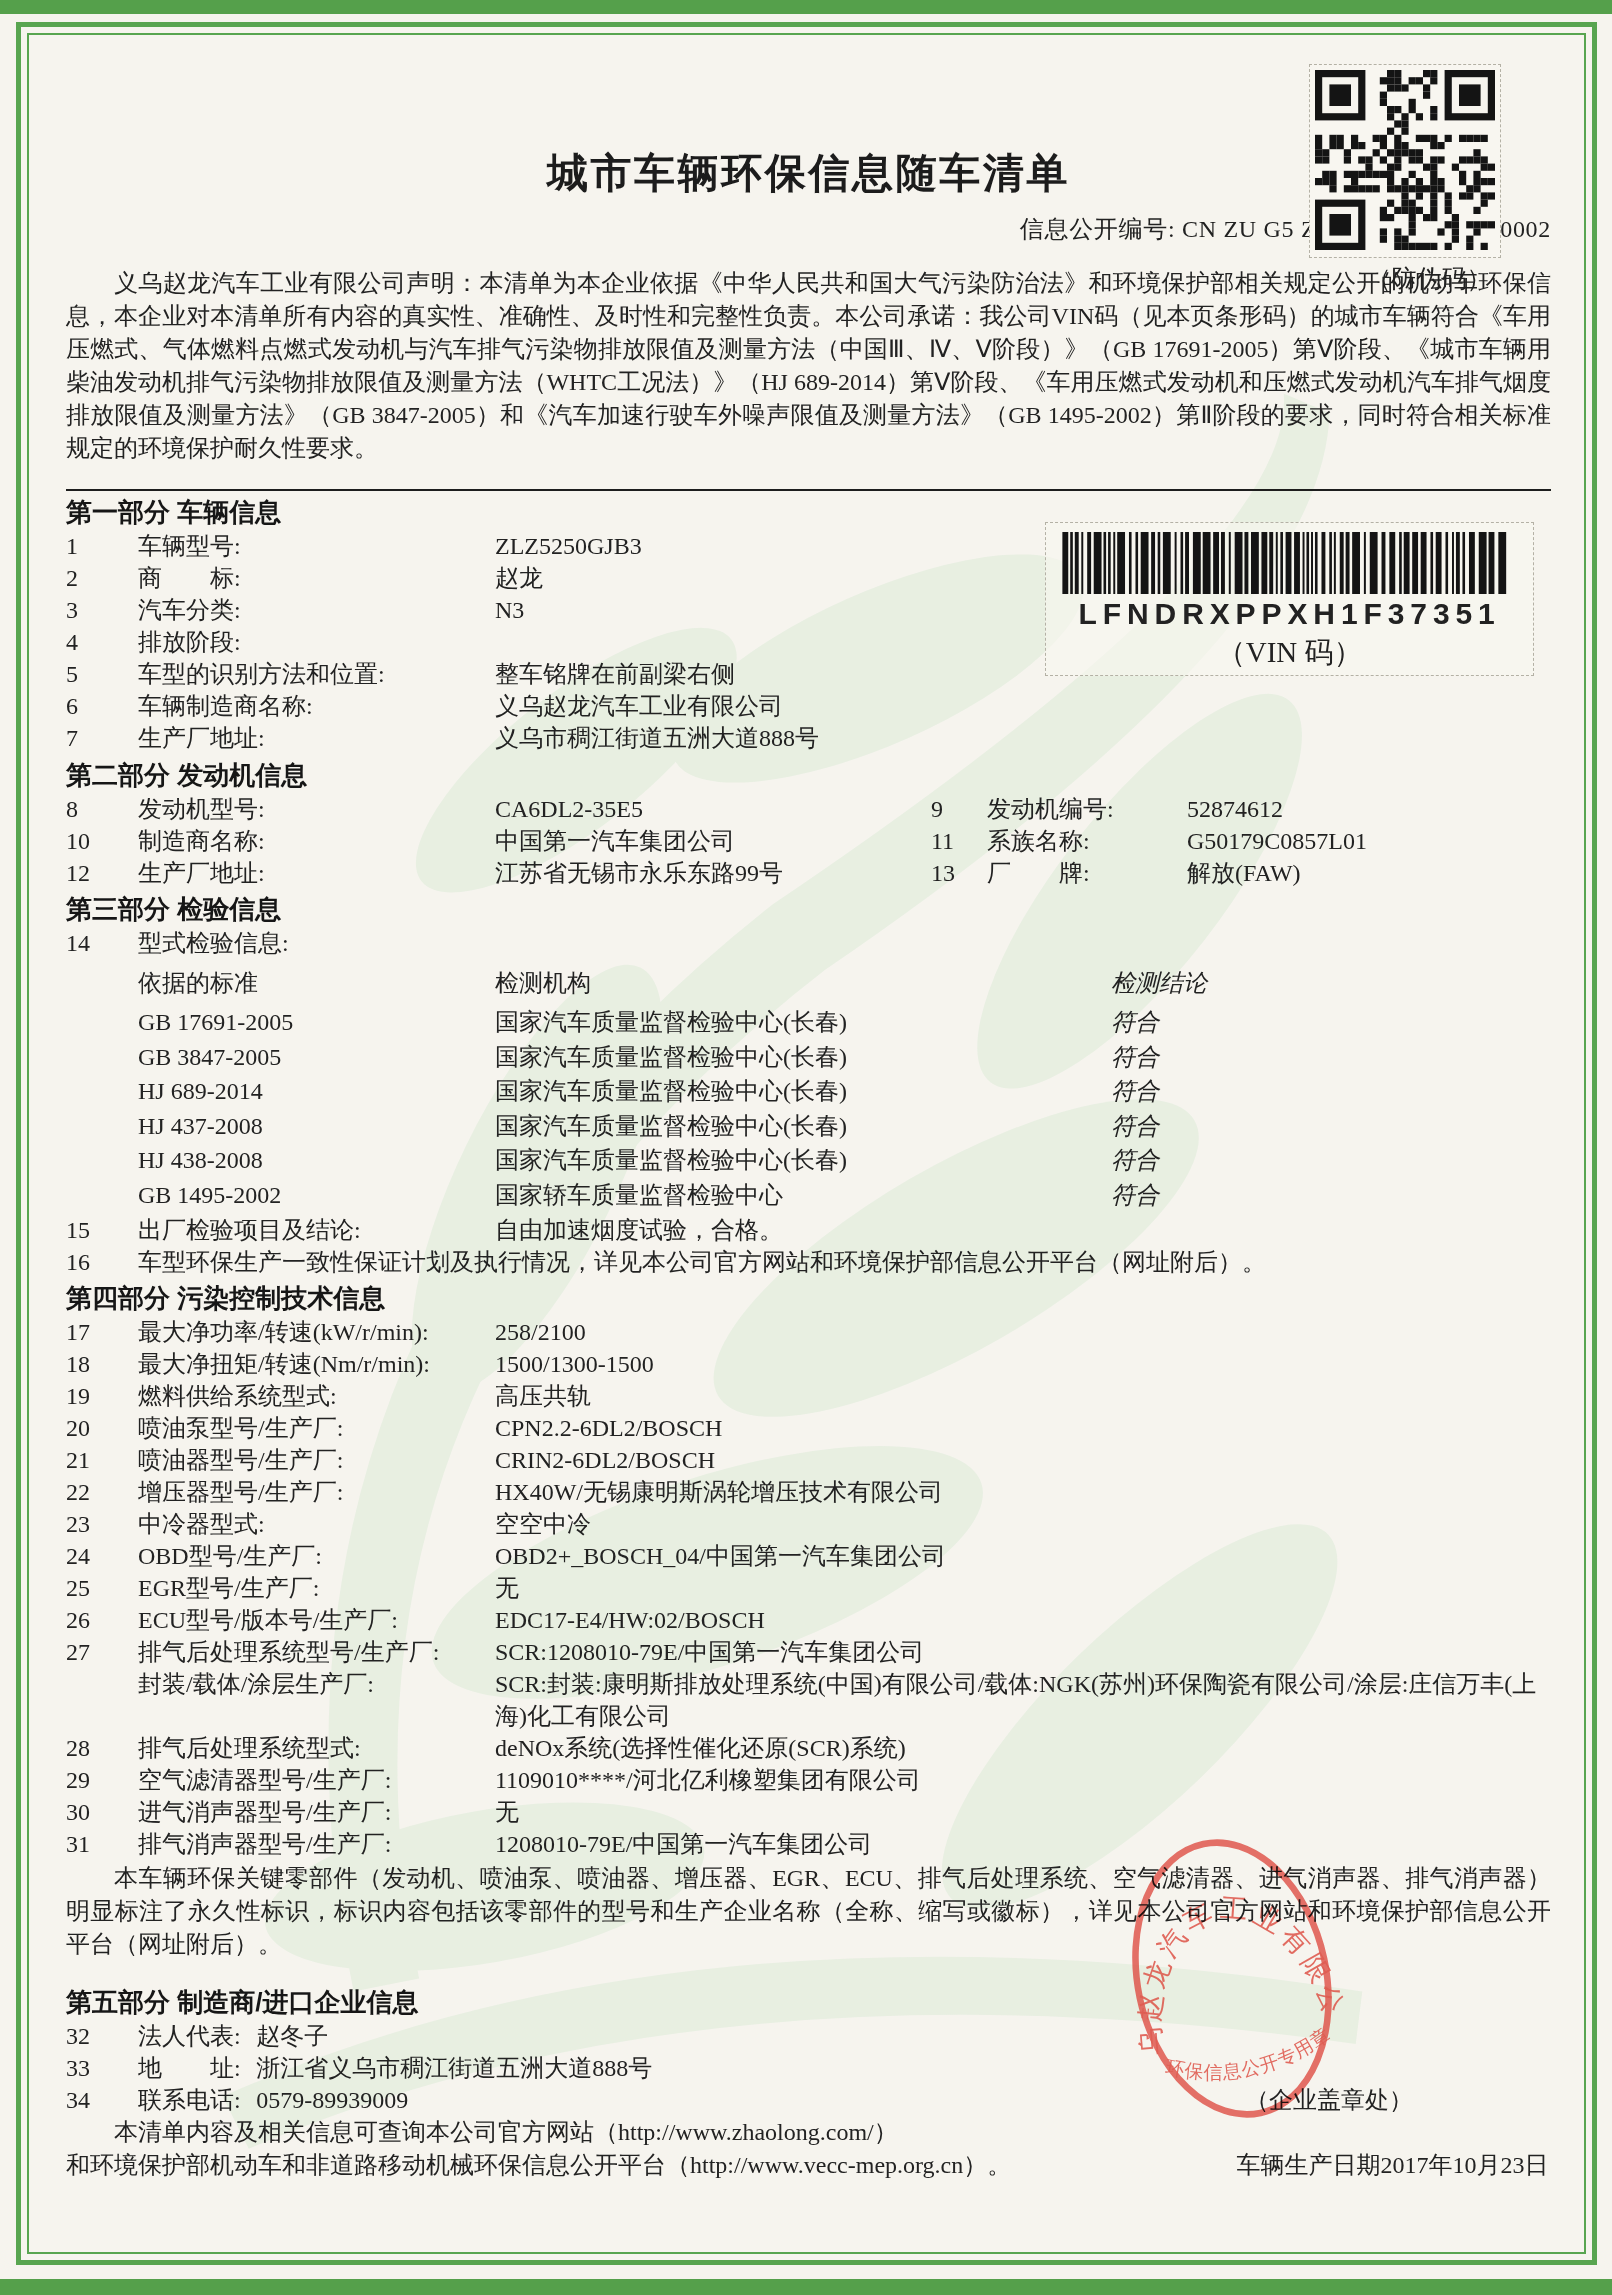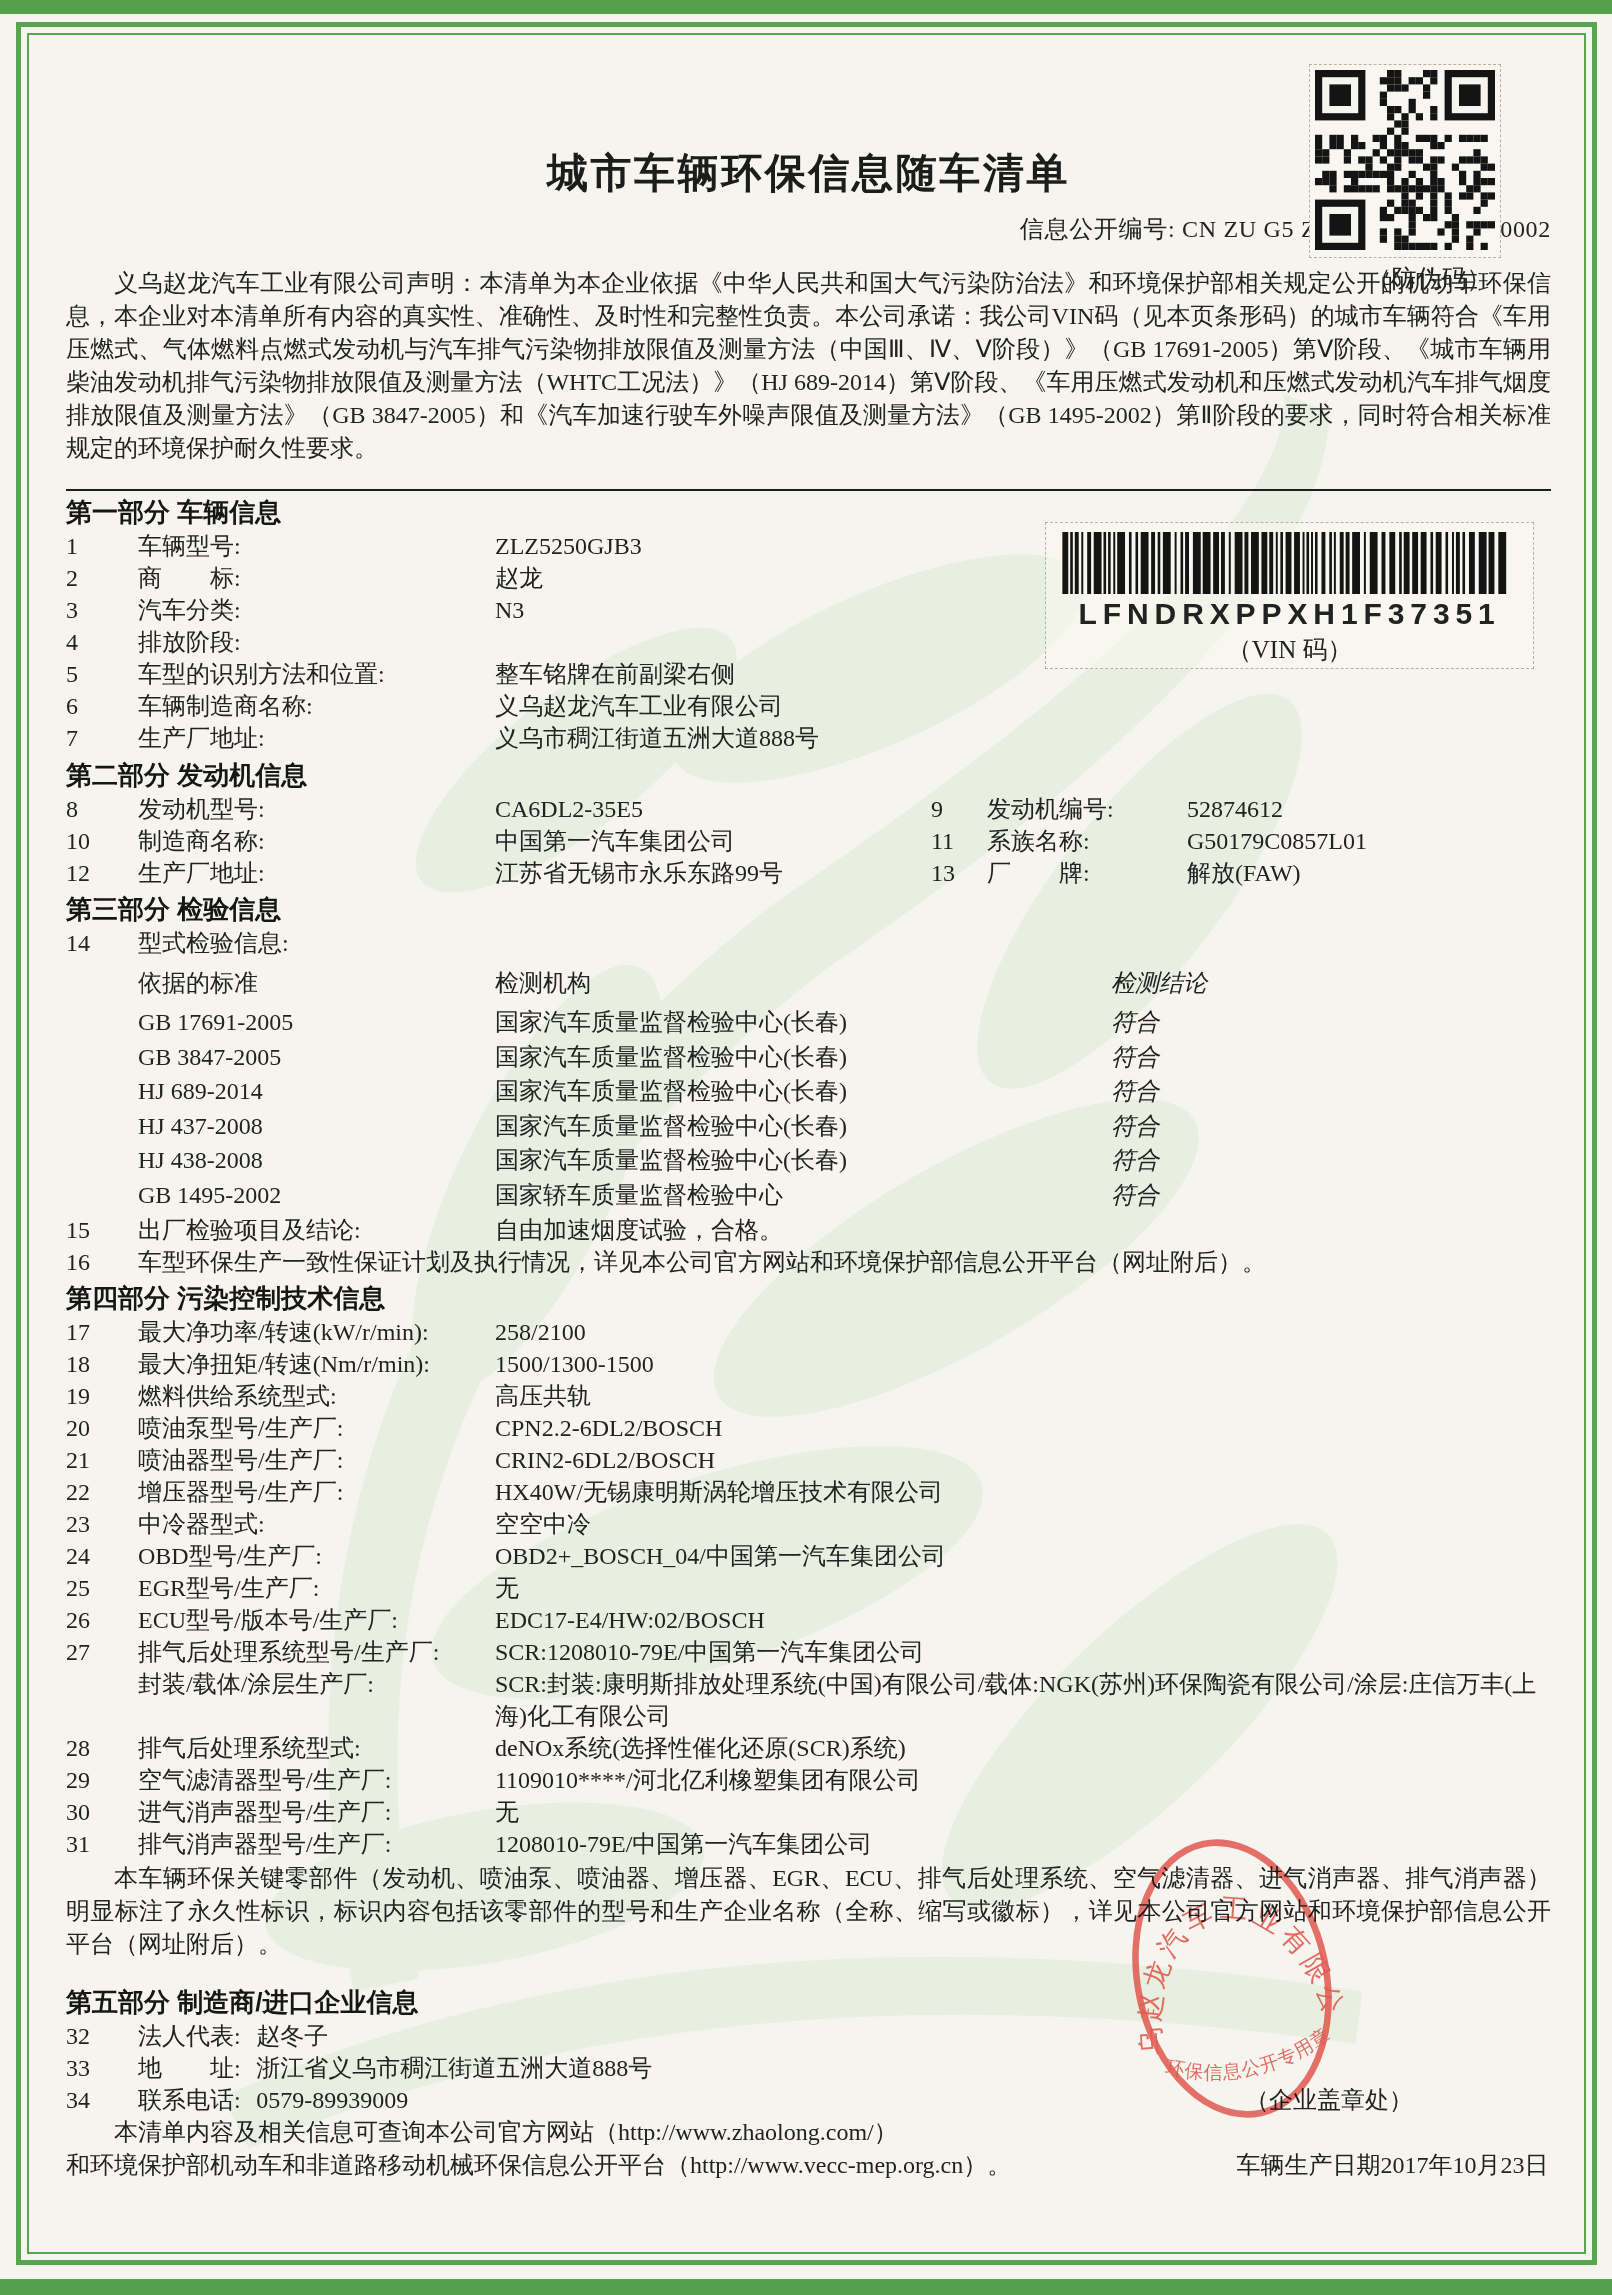--- a/index.html
+++ b/index.html
@@ -40,21 +40,21 @@
   .t1{flex:none;width:357px;}
   .t2{flex:none;width:616px;}
   .t3{flex:1;font-style:italic;}
   .fulltext{flex:1;min-width:0;}
   .note{margin-top:1.3px;font-size:24px;line-height:33px;text-align:justify;text-indent:2em;}
 
   .barcode-block{position:absolute;left:979px;top:486px;width:474px;border:1.3px dashed #b4b1a5;
                  padding:9.2px 6.6px 2.6px;text-align:center;background:rgba(248,246,240,.6);}
   .vin-text{font-family:"Liberation Sans",sans-serif;font-weight:700;font-size:30px;
             letter-spacing:5.9px;margin-top:1.3px;white-space:nowrap;}
-  .vin-caption{font-size:25px;margin-top:1.3px;}
+  .vin-caption{font-size:29px;margin-top:1.3px;}
 
   .seal-note{flex:none;margin-right:138px;font-size:24px;}
   .footer-line{display:flex;font-size:24px;line-height:33px;}
   .footer-indent{text-indent:2em;}
   .prod-date{flex:none;margin-left:auto;margin-right:2.6px;white-space:nowrap;}
 
   .stamp{position:absolute;left:1058px;top:1795px;width:216px;height:295px;z-index:5;
          transform:rotate(-12deg);mix-blend-mode:multiply;opacity:.92;}
 </style>
 </head>

